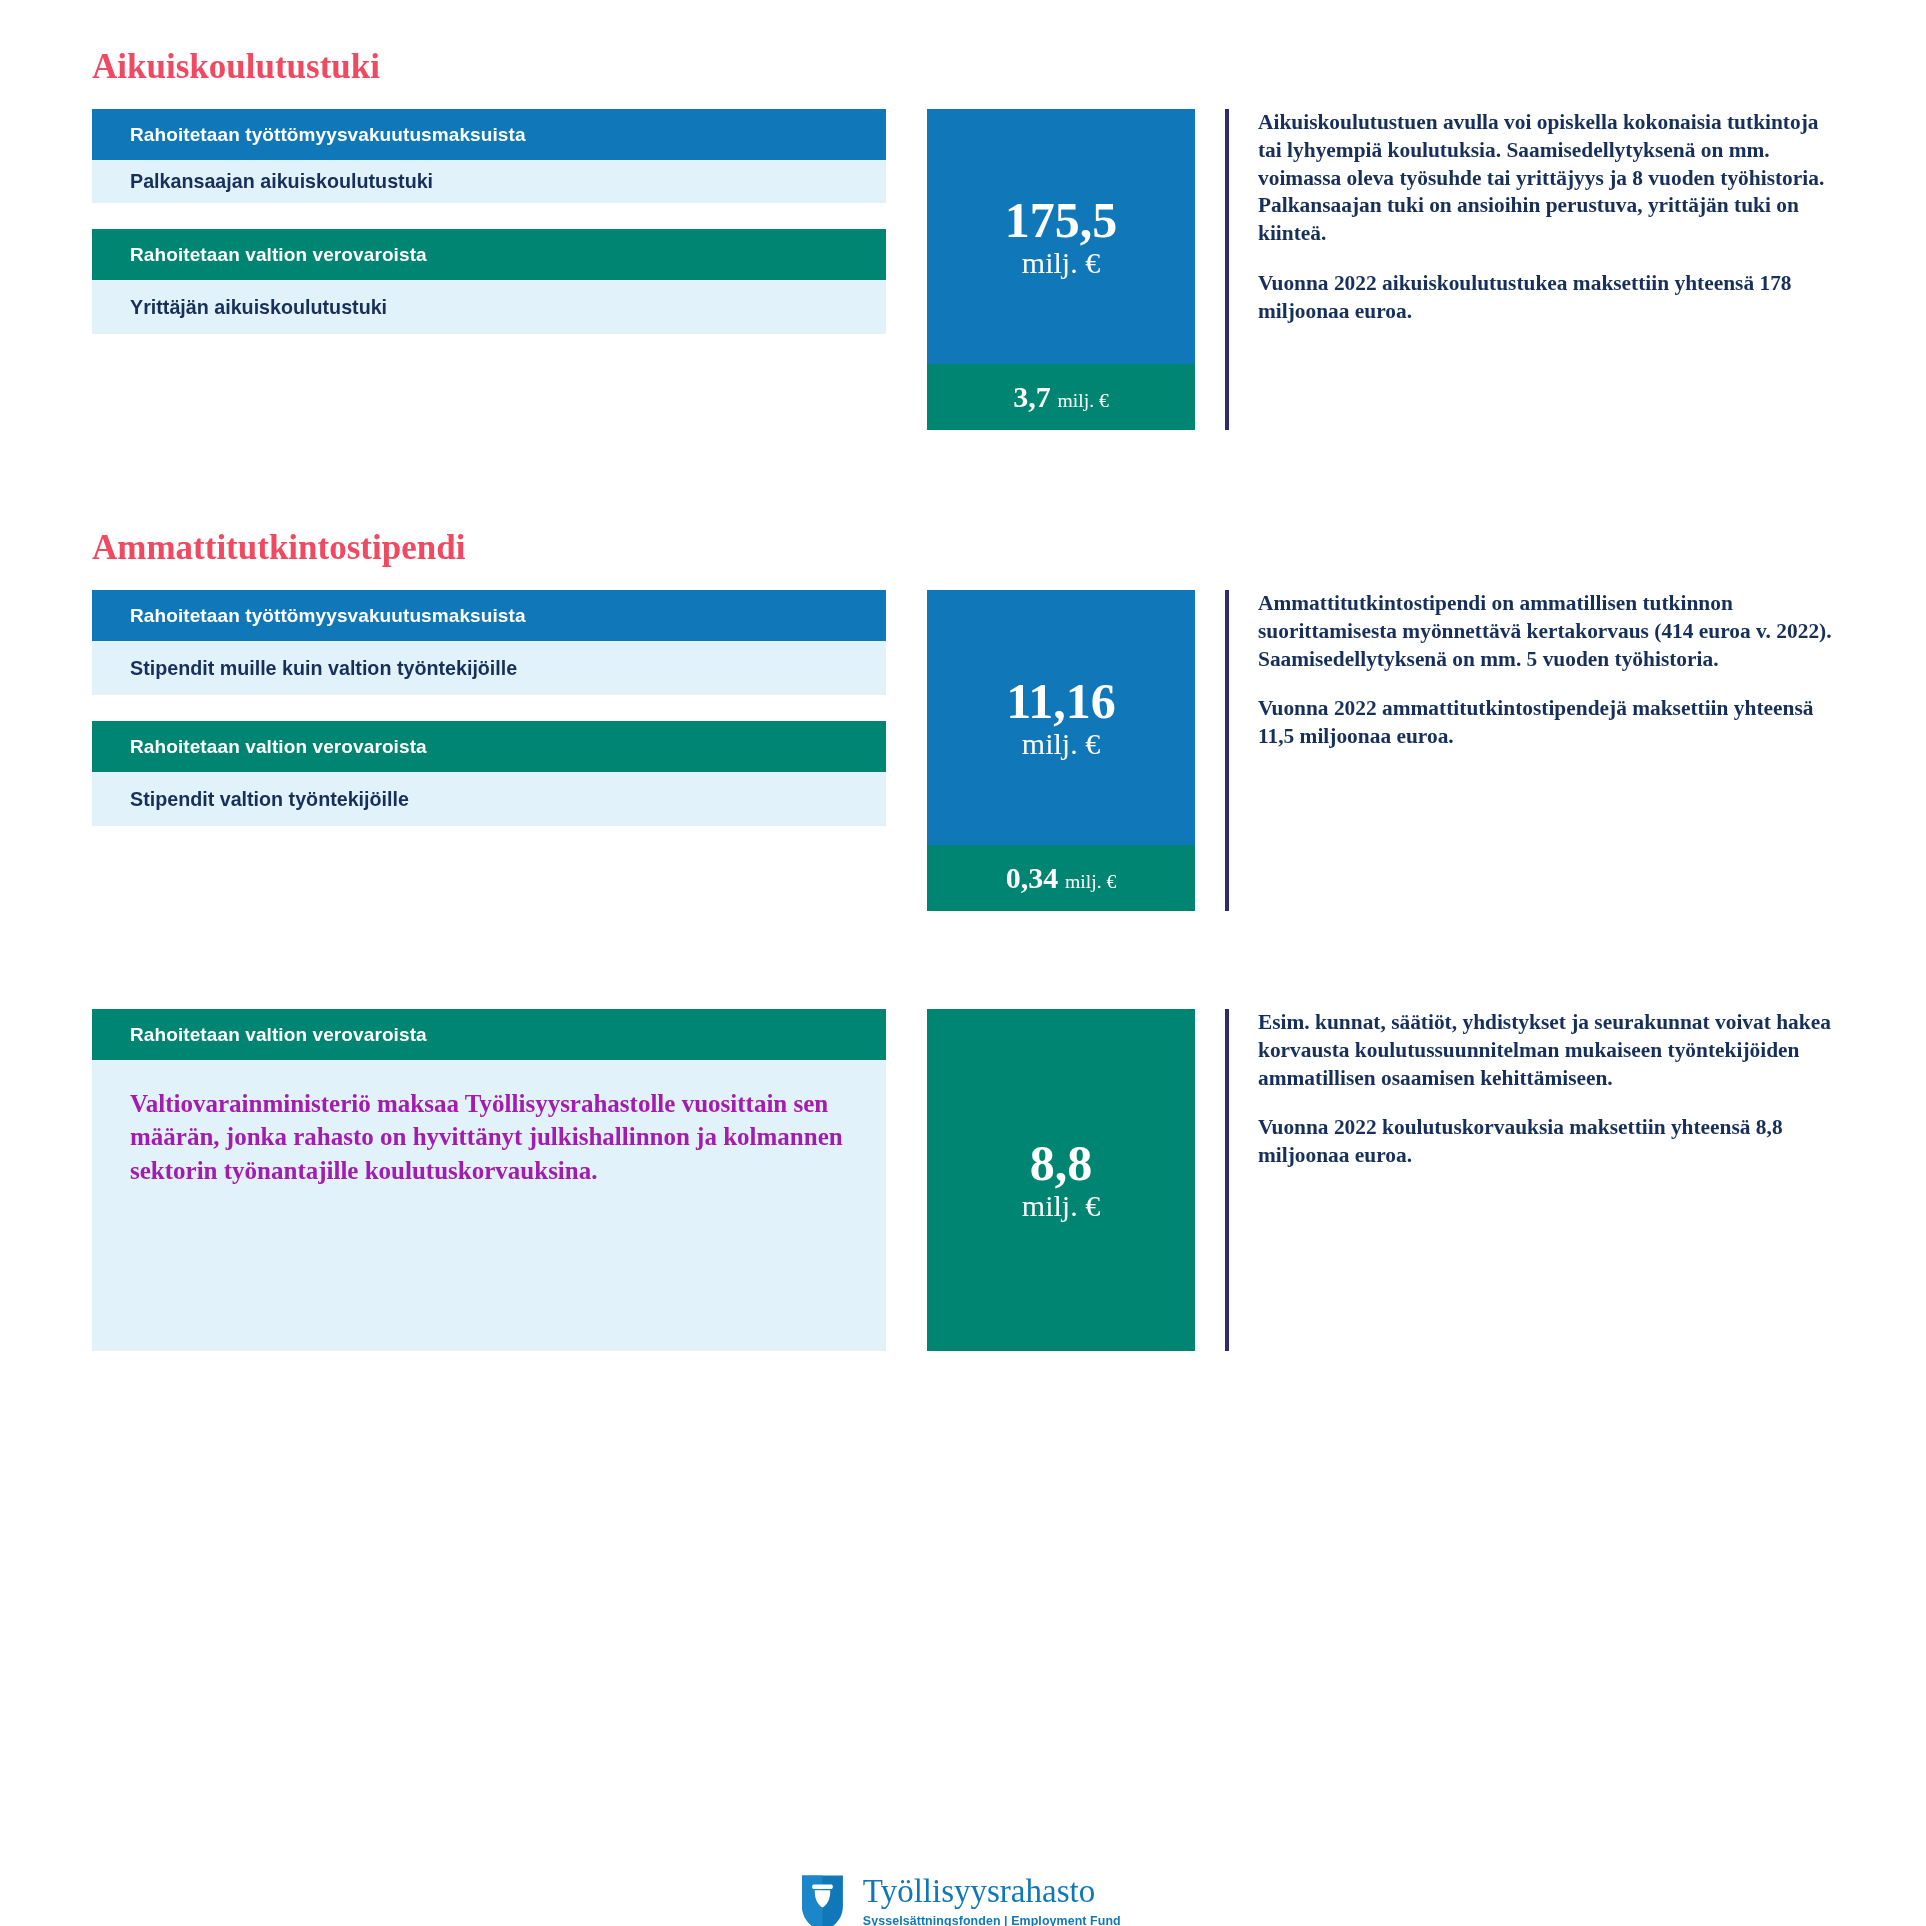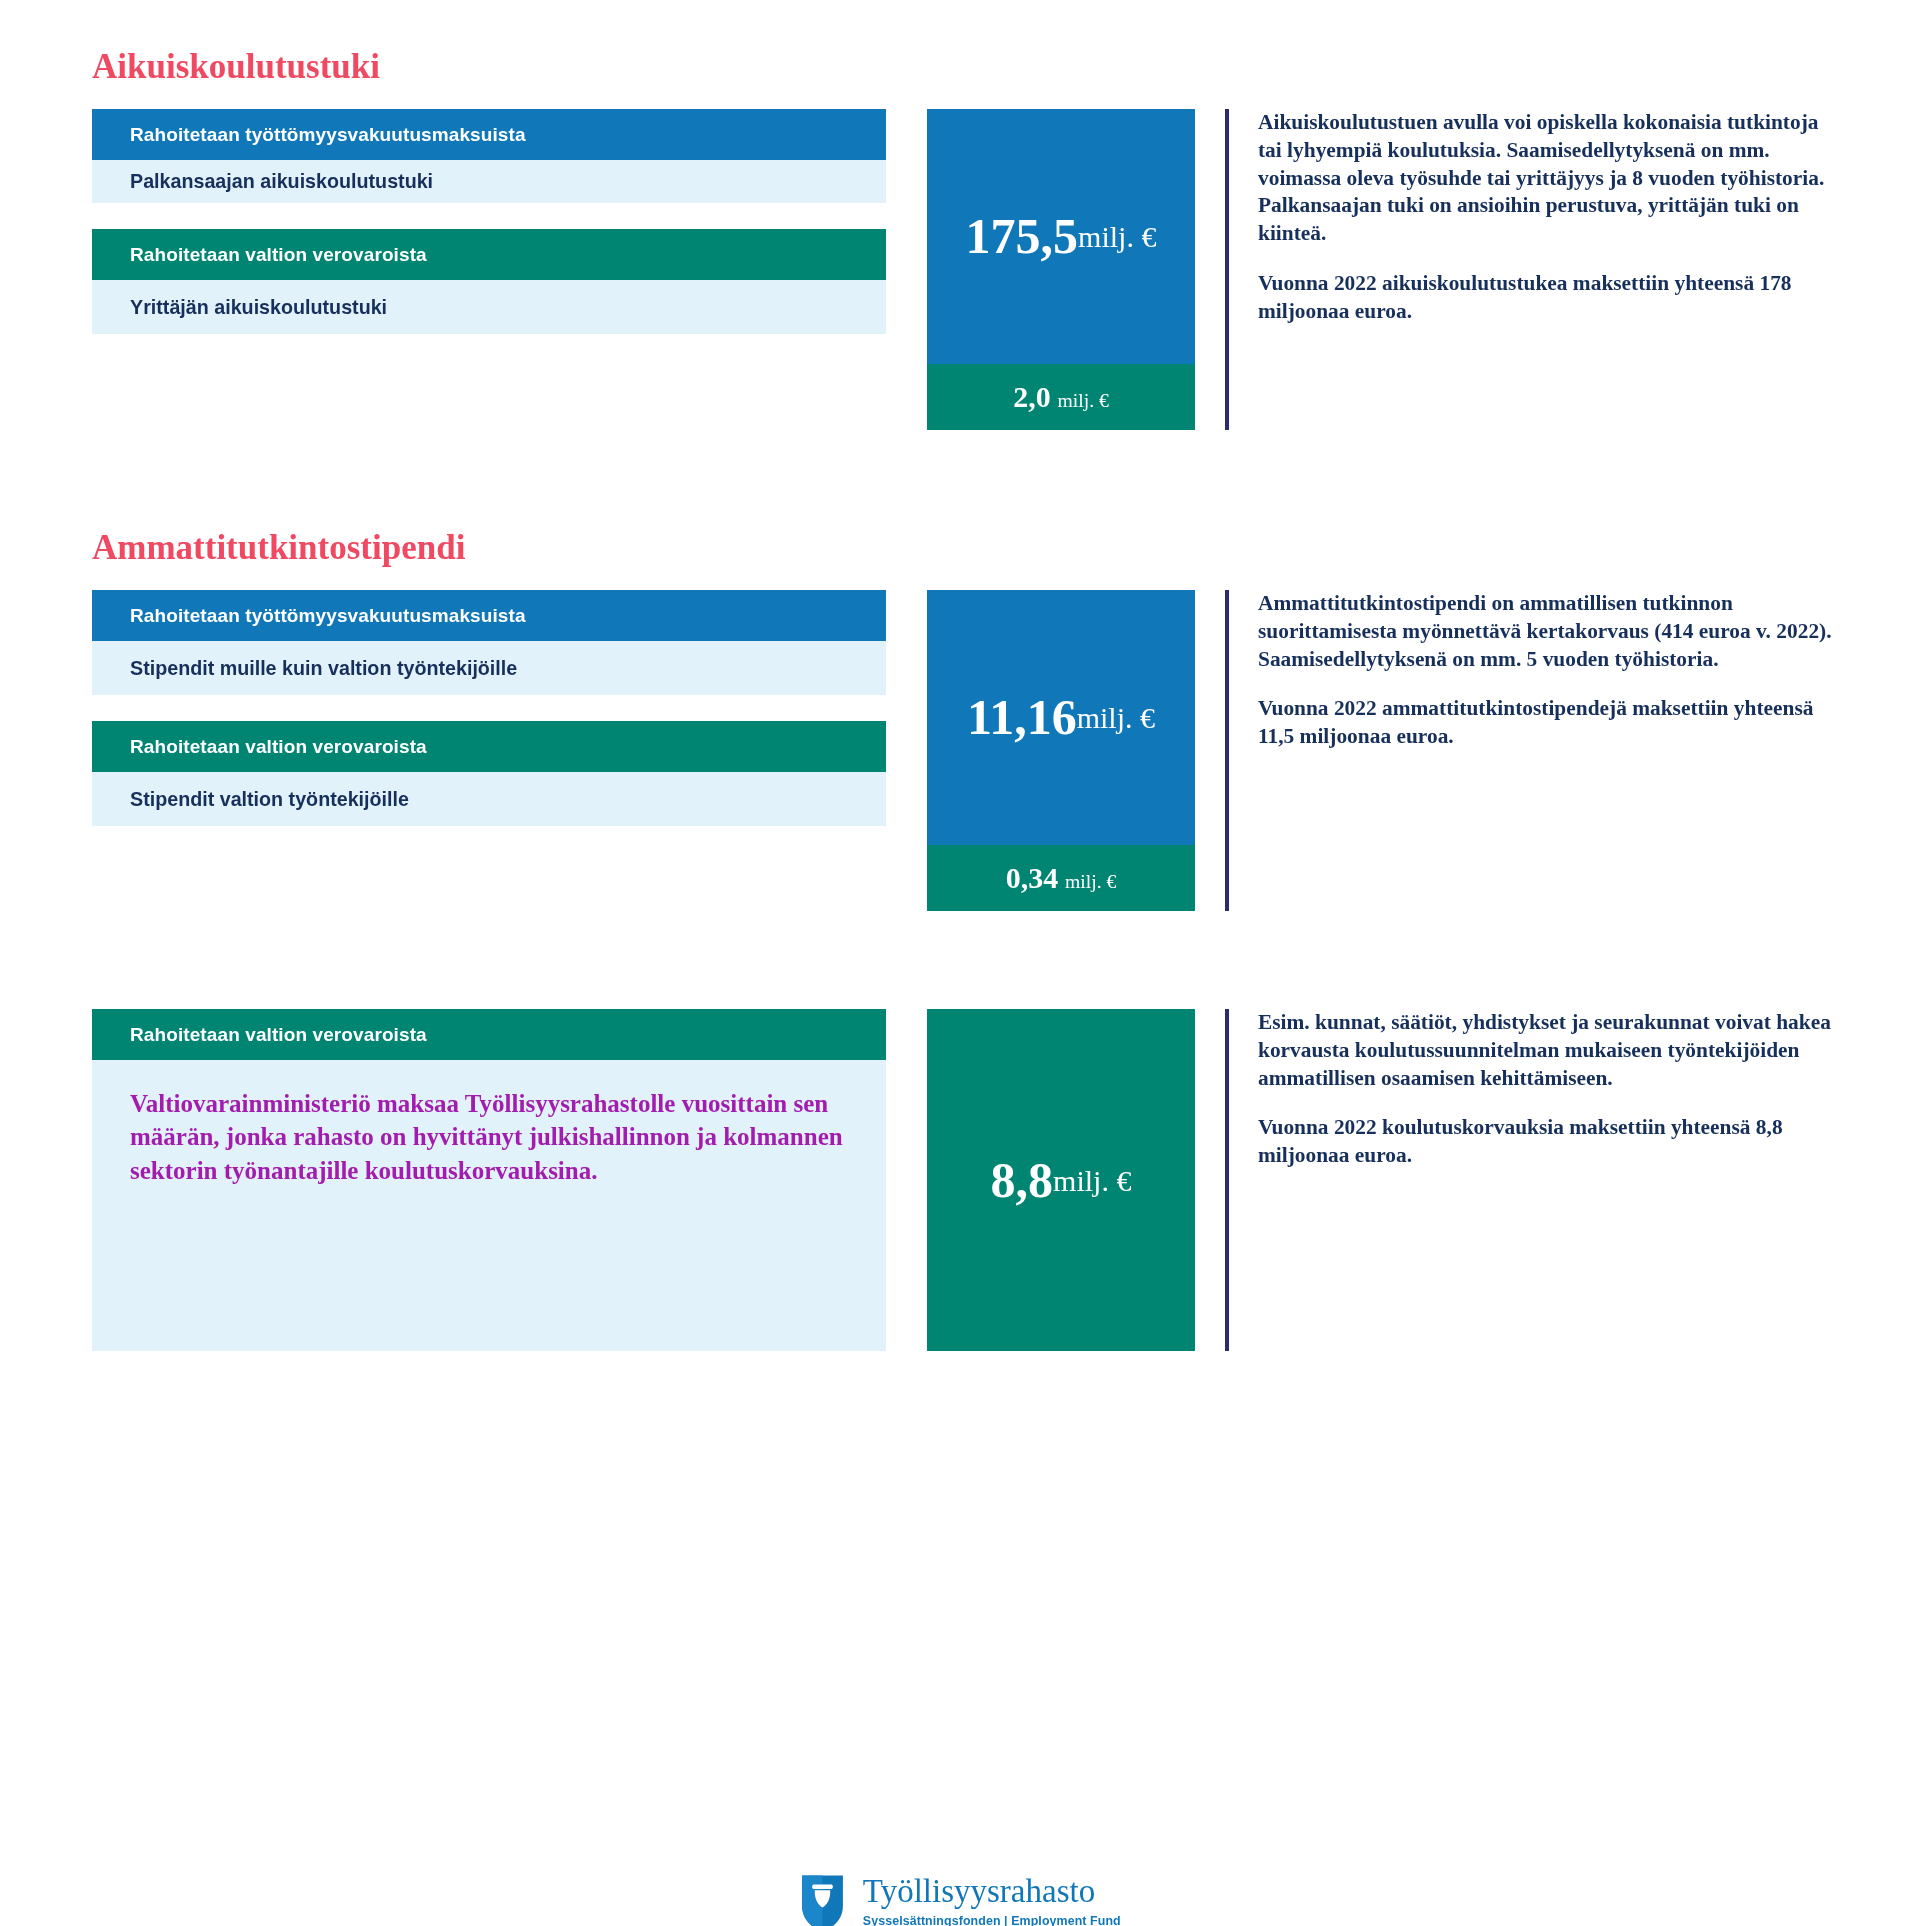--- a/index.html
+++ b/index.html
@@ -90,21 +90,21 @@
   
   .value-col {
     width: 268px;
     flex: 0 0 268px;
     margin-left: 41px;
     display: flex;
     flex-direction: column;
   }
   .value-box {
     display: flex;
-    flex-direction: row;
+    flex-direction: column;
     align-items: center;
     justify-content: center;
     color: #ffffff;
     text-align: center;
   }
   .value-box.blue { background: #1077b8; }
   .value-box.teal { background: #008573; }
 
   .value-main {
     font-family: "Liberation Serif", serif;
@@ -213,21 +213,21 @@
         <div class="sub" style="height:54px;">Yrittäjän aikuiskoulutustuki</div>
       </div>
 
       <div class="value-col">
         <div class="value-box blue" style="height:255px;">
           <div class="value-main">175,5</div>
           <div class="value-unit">milj. €</div>
         </div>
         <div class="value-box teal" style="height:66px;">
           <div class="value-inline">
-            <span class="value-main-sm">2,0</span>
+            <span class="value-main-sm">3,7</span>
             <span class="value-unit-sm">milj. €</span>
           </div>
         </div>
       </div>
 
       <div class="text-col">
         <p>Aikuiskoulutustuen avulla voi opiskella kokonaisia tutkintoja tai lyhyempiä koulutuksia. Saamisedellytyksenä on mm. voimassa oleva työsuhde tai yrittäjyys ja 8 vuoden työhistoria. Palkansaajan tuki on ansioihin perustuva, yrittäjän tuki on kiinteä.</p>
         <p>Vuonna 2022 aikuiskoulutustukea maksettiin yhteensä 178 miljoonaa euroa.</p>
       </div>
 

